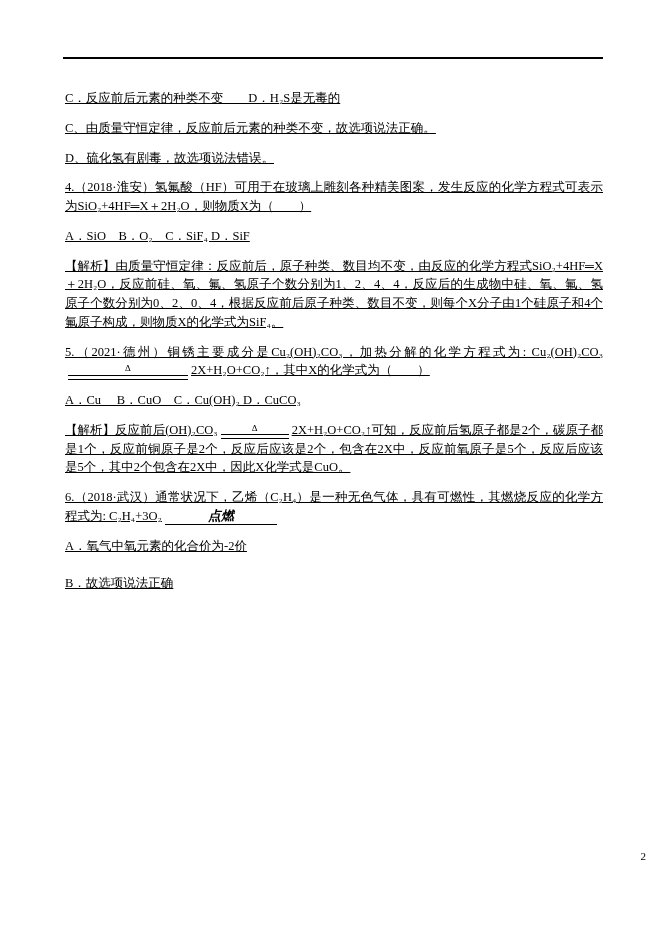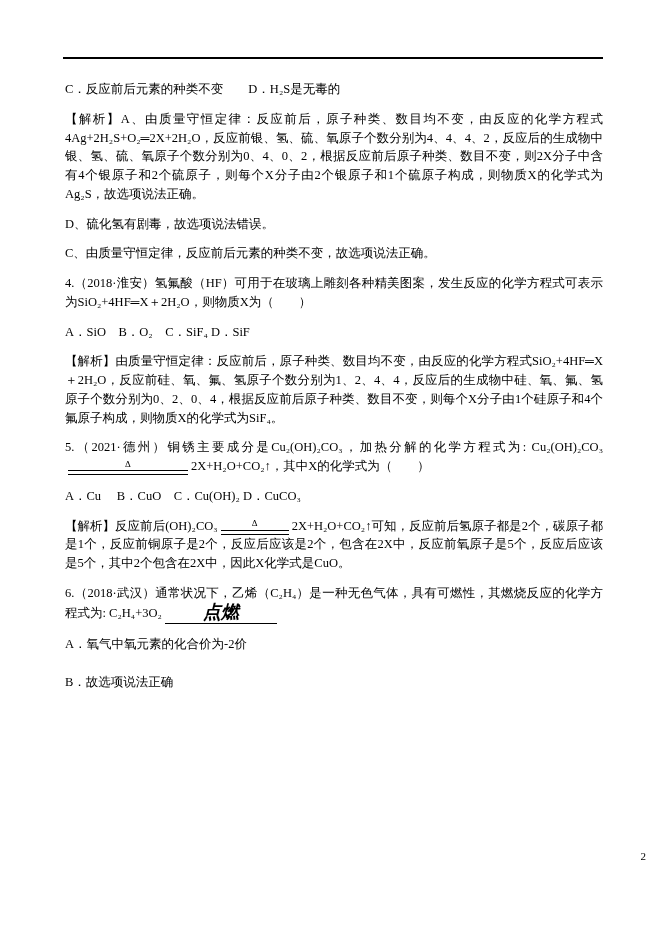--- a/index.html
+++ b/index.html
@@ -17,35 +17,35 @@
     height:2px;
     background:#000000;
   }
   .content {
     position:absolute;
     left:65px; right:58px; top:80px;
     font-size:12.5px;
     line-height:1.5;
     text-align:justify;
   }
-  p.block { margin:0 0 11px 0; }
+  p.block { margin:9px 0 11px 0;text-decoration:underline; }
   p.block.spaced { margin-bottom:19px; }
   .eqwrap {
     display:inline-block;
     vertical-align:middle;
     text-align:center;
     margin:0 3px;
   }
   .eqlabel {
     display:block;
     font-size:9px;
     line-height:1.15;
   }
   .eqlabel.big {
-    font-size:18px;
+    font-size:13px;
     font-weight:bold;
     font-style:italic;
     line-height:1.1;
   }
   .eqbar {
     display:block;
     height:0;
     border-top:1px solid #000;
     margin-top:1px;
   }
@@ -60,23 +60,22 @@
     font-size:11px;
   }
 </style>
 </head>
 <body>
 
 <div class="page">
   <div class="toprule"></div>
   <div class="content">
       <p class="block">C．反应前后元素的种类不变　　D．H₂S是无毒的</p>
-      <p class="block">【解析】A、由质量守恒定律：反应前后，原子种类、数目均不变，由反应的化学方程式4Ag+2H₂S+O₂═2X+2H₂O，反应前银、氢、硫、氧原子个数分别为4、4、4、2，反应后的生成物中银、氢、硫、氧原子个数分别为0、4、0、2，根据反应前后原子种类、数目不变，则2X分子中含有4个银原子和2个硫原子，则每个X分子由2个银原子和1个硫原子构成，则物质X的化学式为Ag₂S，故选项说法正确。</p>
+      <p class="block">C、由质量守恒定律，反应前后元素的种类不变，故选项说法正确。</p>
       <p class="block">D、硫化氢有剧毒，故选项说法错误。</p>
-      <p class="block">C、由质量守恒定律，反应前后元素的种类不变，故选项说法正确。</p>
       <p class="block">4.（2018·淮安）氢氟酸（HF）可用于在玻璃上雕刻各种精美图案，发生反应的化学方程式可表示为SiO₂+4HF═X＋2H₂O，则物质X为（　　）</p>
       <p class="block">A．SiO　B．O₂　C．SiF₄ D．SiF</p>
       <p class="block">【解析】由质量守恒定律：反应前后，原子种类、数目均不变，由反应的化学方程式SiO₂+4HF═X＋2H₂O，反应前硅、氧、氟、氢原子个数分别为1、2、4、4，反应后的生成物中硅、氧、氟、氢原子个数分别为0、2、0、4，根据反应前后原子种类、数目不变，则每个X分子由1个硅原子和4个氟原子构成，则物质X的化学式为SiF₄。</p>
       <p class="block"><span>5.（2021·德州）铜锈主要成分是Cu₂(OH)₂CO₃，加热分解的化学方程式为: Cu₂(OH)₂CO₃</span><span class="eqwrap" style="width: 120px;"><span class="eqlabel">Δ</span><span class="eqbar double"></span></span><span>2X+H₂O+CO₂↑，其中X的化学式为（　　）</span></p>
       <p class="block">A．Cu　 B．CuO　C．Cu(OH)₂ D．CuCO₃</p>
       <p class="block"><span>【解析】反应前后(OH)₂CO₃</span><span class="eqwrap" style="width: 68px;"><span class="eqlabel">Δ</span><span class="eqbar double"></span></span><span>2X+H₂O+CO₂↑可知，反应前后氢原子都是2个，碳原子都是1个，反应前铜原子是2个，反应后应该是2个，包含在2X中，反应前氧原子是5个，反应后应该是5个，其中2个包含在2X中，因此X化学式是CuO。</span></p>
       <p class="block"><span>6.（2018·武汉）通常状况下，乙烯（C₂H₄）是一种无色气体，具有可燃性，其燃烧反应的化学方程式为: C₂H₄+3O₂</span><span class="eqwrap" style="width: 112px;"><span class="eqlabel big">点燃</span><span class="eqbar single"></span></span></p>
       <p class="block spaced">A．氧气中氧元素的化合价为-2价</p>
       <p class="block spaced">B．故选项说法正确</p>
     </div>

